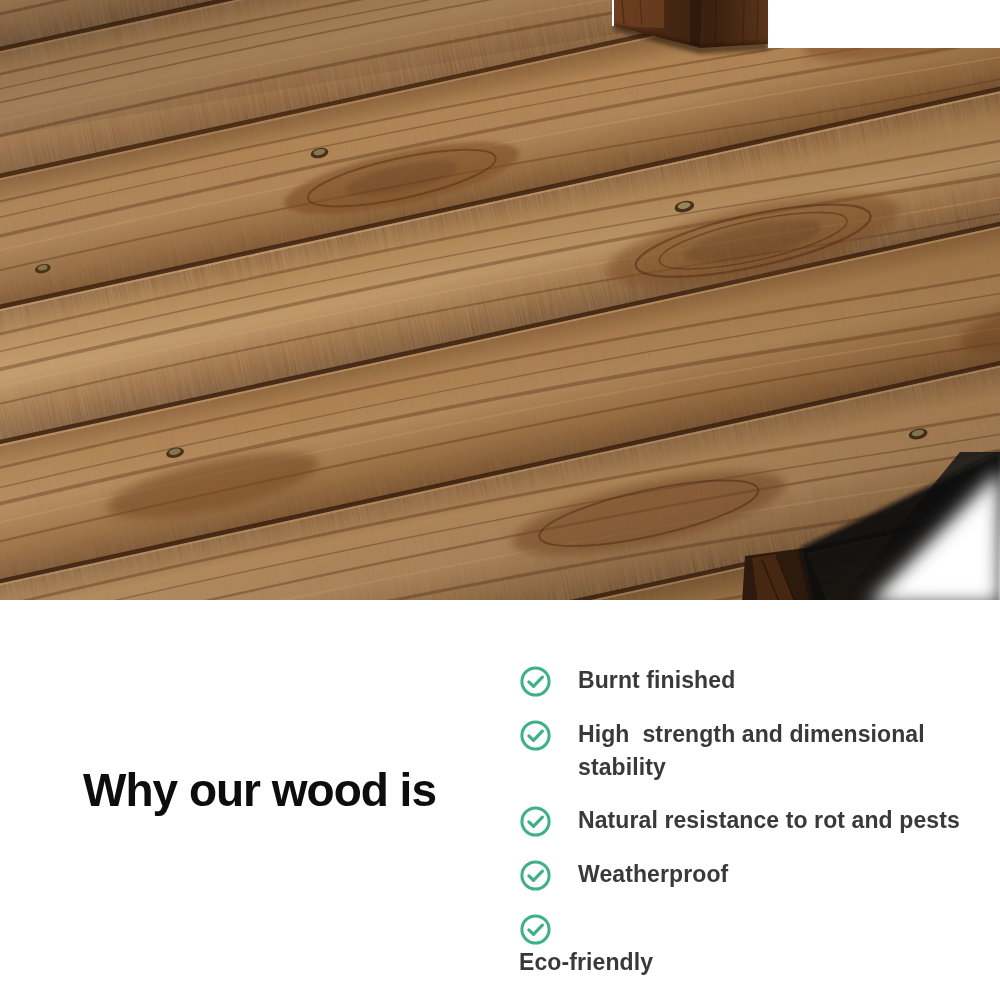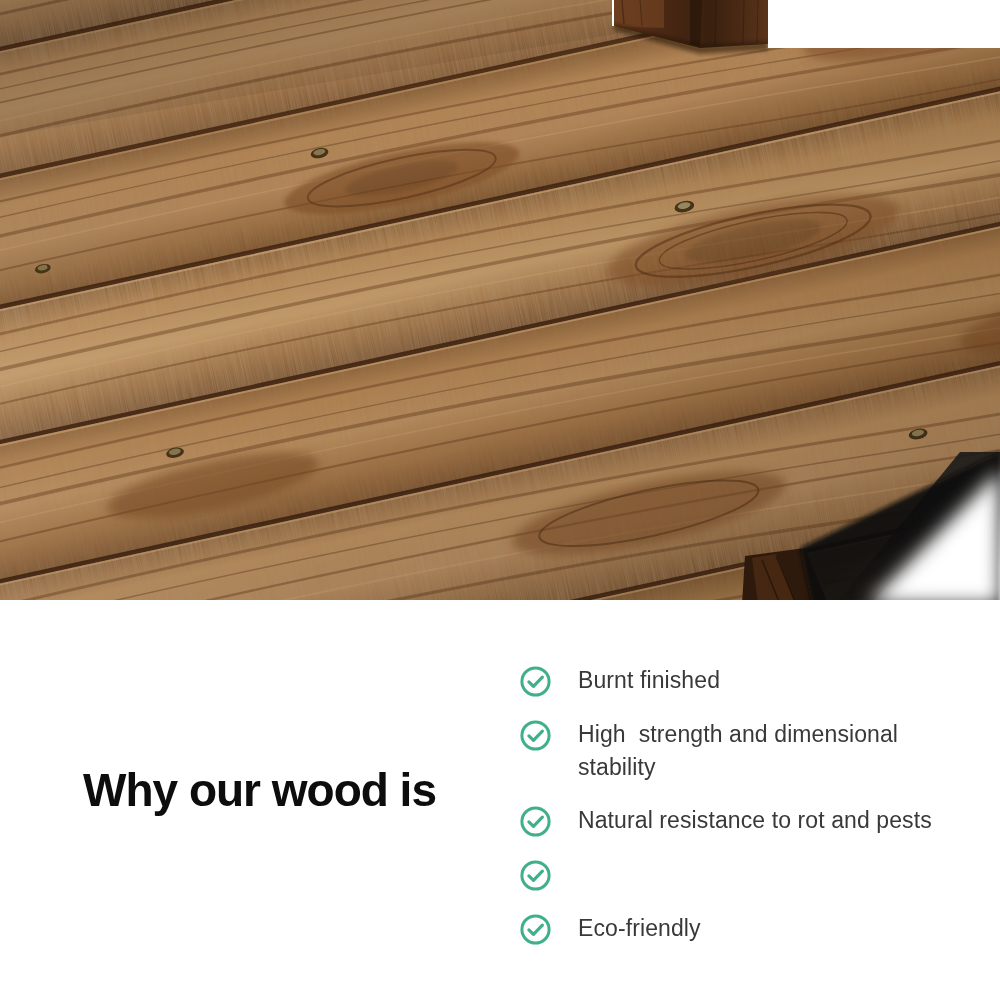--- a/index.html
+++ b/index.html
@@ -37,33 +37,33 @@
   #headline .ln{display:block;white-space:pre;}
 
   #features{
     position:absolute;left:519px;top:664px;width:470px;
   }
   .feature{
     display:flex;
     align-items:flex-start;
     margin-bottom:20px;
   }
-  .feature:last-child{margin-bottom:8px;}
+  .feature:last-child{margin-bottom:8px;flex-direction:column;}
   .feature .ico{
     flex:0 0 auto;
     width:33px;height:33px;
     margin-right:26px;
     margin-top:1px;
   }
   .feature .ico svg{display:block;width:33px;height:33px;}
   .feature .txt{
     font-size:23px;
     line-height:33px;
     color:#393939;
-    font-weight:400;
+    font-weight:700;
     font-family:"Liberation Sans", sans-serif;
     letter-spacing:0.1px;
     white-space:pre-wrap;
     max-width:400px;
   }
 </style>
 </head>
 <body>
 
 <div id="page">
@@ -361,20 +361,21 @@
       <span class="txt">Natural resistance to rot and pests</span>
     </li>
 
     <li class="feature">
       <span class="ico">
         <svg viewBox="0 0 34 34">
           <circle cx="17" cy="17" r="14" fill="none" stroke="#3fb08a" stroke-width="3.1"></circle>
           <path d="M10.2 17.4 L14.9 22 L24.1 12.6" fill="none" stroke="#3fb08a" stroke-width="3.3" stroke-linecap="round" stroke-linejoin="round"></path>
         </svg>
       </span>
+      <span class="txt">Weatherproof</span>
     </li>
 
     <li class="feature">
       <span class="ico">
         <svg viewBox="0 0 34 34">
           <circle cx="17" cy="17" r="14" fill="none" stroke="#3fb08a" stroke-width="3.1"></circle>
           <path d="M10.2 17.4 L14.9 22 L24.1 12.6" fill="none" stroke="#3fb08a" stroke-width="3.3" stroke-linecap="round" stroke-linejoin="round"></path>
         </svg>
       </span>
       <span class="txt">Eco-friendly</span>

